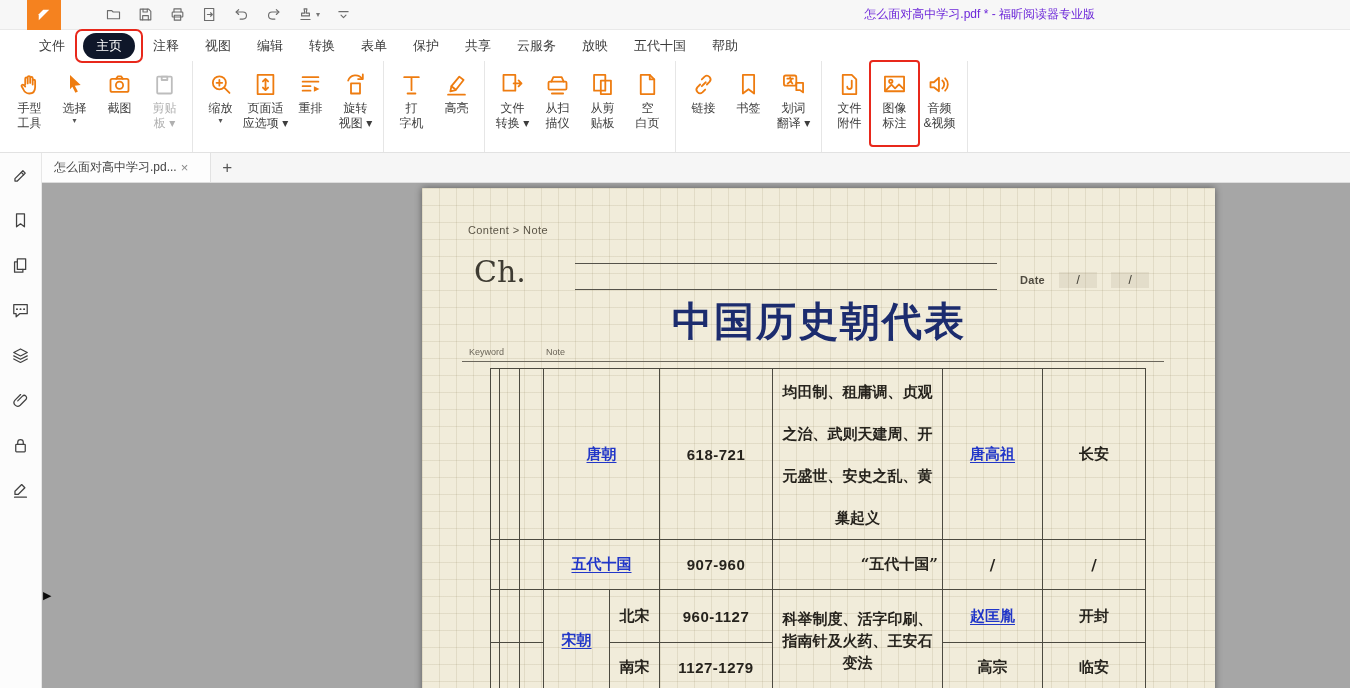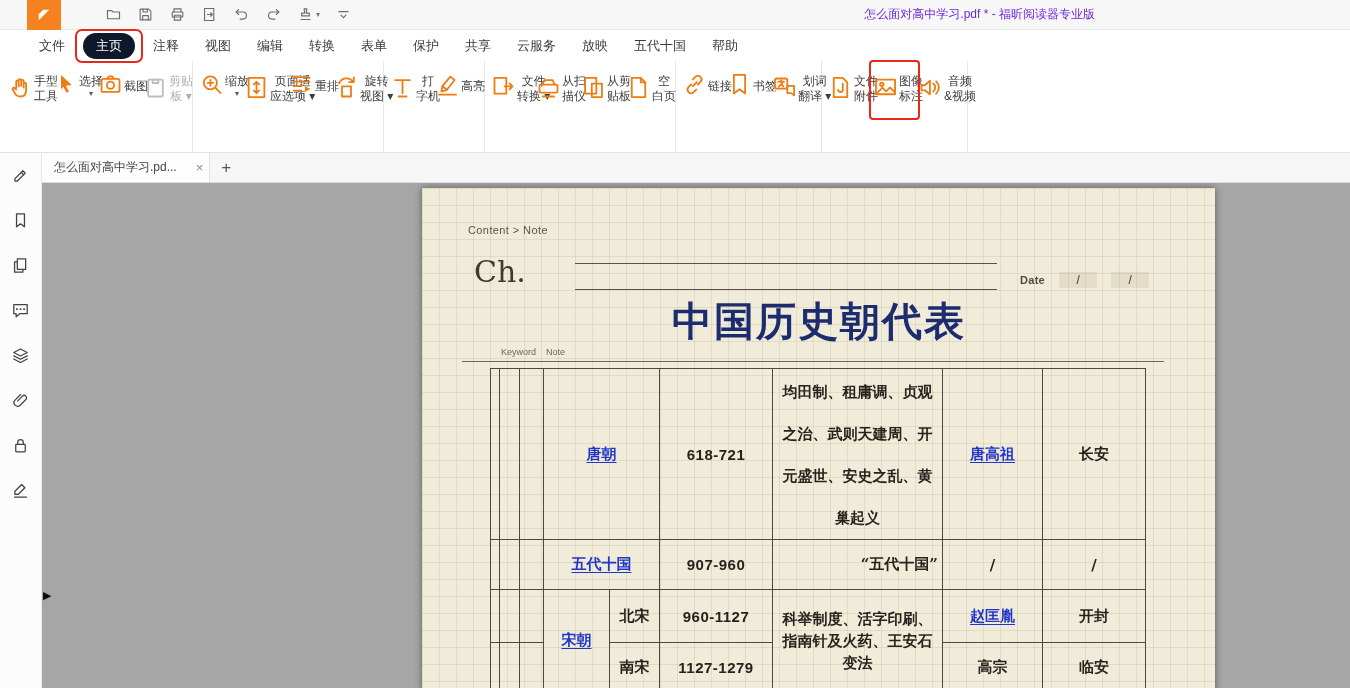--- a/index.html
+++ b/index.html
@@ -21,55 +21,55 @@
   
   .menubar{height:31px;background:#fff;display:flex;align-items:center;padding-left:26px;flex:0 0 31px;}
   .menu-item{position:relative;padding:4px 13px;font-size:13px;color:#3c3c3c;cursor:pointer;white-space:nowrap;}
   .menu-item.active{background:#0f172a;color:#fff;border-radius:13px;margin:12px 5px;}
   .red-box{position:absolute;border:2.5px solid #E8281B;border-radius:7px;pointer-events:none;}
   .menu-red{left:-8px;right:-8px;top:-4px;bottom:-4px;}
 
   
   .ribbon{height:92px;background:#fff;display:flex;align-items:stretch;border-bottom:1px solid #e2e2e2;padding-left:2px;flex:0 0 92px;}
   .rb-group{display:flex;align-items:flex-start;padding:8px 5px 0;border-right:1px solid #e6e6e6;}
-  .rb-btn{position:relative;width:45px;display:flex;flex-direction:row;align-items:center;padding-top:2px;cursor:pointer;color:#EE7C10;}
+  .rb-btn{position:relative;width:45px;display:flex;flex-direction:column;align-items:center;padding-top:2px;cursor:pointer;color:#EE7C10;}
   .rb-ic .ic{width:27px;height:27px;display:block;}
   .rb-label{margin-top:3px;display:flex;flex-direction:column;align-items:center;color:#3d3d3d;font-size:12px;line-height:15px;text-align:center;white-space:nowrap;}
   .rb-line.dd{font-size:8px;line-height:9px;color:#555;}
   .rb-btn.disabled{color:#bdbdbd;cursor:default;}
   .rb-btn.disabled .rb-label{color:#b0b0b0;}
   .ribbon-red{left:-3px;right:-3px;top:-9px;bottom:-16px;border-radius:4px;z-index:4;}
 
   
   .body-row{flex:1;display:flex;min-height:0;}
   .sidebar{width:42px;background:#fcfcfc;border-right:1px solid #e7e7e7;display:flex;flex-direction:column;align-items:center;padding-top:13px;gap:26px;color:#424242;flex:0 0 42px;}
   .sb-btn{cursor:pointer;}
   .sb-ic .ic{width:19px;height:19px;display:block;}
   .main{flex:1;display:flex;flex-direction:column;min-width:0;}
   .tabbar{height:30px;background:#f6f6f6;border-bottom:1px solid #ddd;display:flex;align-items:center;flex:0 0 30px;}
-  .tab{height:100%;display:flex;align-items:center;padding:0 6px 0 12px;background:#fdfdfd;border-right:1px solid #e2e2e2;font-size:12px;color:#444;gap:19px;cursor:pointer;}
+  .tab{height:100%;display:flex;align-items:center;padding:0 22px 0 12px;background:#fdfdfd;border-right:1px solid #e2e2e2;font-size:12px;color:#444;gap:4px;cursor:pointer;}
   .tab-close{color:#8a8a8a;font-size:13px;cursor:pointer;}
   .tab-add{margin-left:11px;font-size:17px;color:#555;cursor:pointer;line-height:1;}
   .doc-area{flex:1;background:#a6a6a6;position:relative;overflow:hidden;}
   .panel-handle{position:absolute;left:1px;top:406px;font-size:11px;color:#0b0b0b;cursor:pointer;z-index:3;}
 
   
   .page{position:absolute;left:380px;top:5px;width:793px;height:640px;background-color:#f1ecda;
         background-image:linear-gradient(rgba(148,133,95,.16) 1px,transparent 1px),linear-gradient(90deg,rgba(148,133,95,.16) 1px,transparent 1px);
         background-size:17px 17px;box-shadow:0 0 7px rgba(0,0,0,.45);}
   .breadcrumb{position:absolute;left:46px;top:36px;font-size:11px;color:#5a5446;letter-spacing:.4px;}
   .ch-label{position:absolute;left:52px;top:66px;font-family:"DejaVu Serif","Liberation Serif",serif;font-size:30px;color:#3e3b32;}
   .hline{position:absolute;left:153px;width:422px;border-top:1.5px solid #55524a;}
   .hline.l1{top:75px;}
   .hline.l2{top:101px;}
   .date-row{position:absolute;left:598px;top:84px;display:flex;align-items:center;font-size:11px;color:#4e4a3f;}
   .date-label{letter-spacing:.3px;font-weight:bold;}
   .slash-cell{width:38px;text-align:center;background:rgba(130,118,88,.12);margin-left:14px;font-size:12px;color:#3a382f;padding:1px 0;}
   .doc-title{position:absolute;left:97px;top:106px;width:600px;text-align:center;font-family:"DejaVu Serif","Liberation Serif",serif;font-weight:bold;font-size:40px;color:#1C2C6E;letter-spacing:2px;}
-  .kw-label{position:absolute;left:47px;top:159px;font-size:9px;color:#6b6558;margin-left:32px;}
+  .kw-label{position:absolute;left:47px;top:159px;font-size:9px;color:#6b6558;}
   .note-label{position:absolute;left:100px;top:159px;font-size:9px;color:#6b6558;padding-left:24px;}
   .kw-line{position:absolute;left:40px;top:173px;width:702px;border-top:1.2px solid #6b675c;}
 
   .note-table{position:absolute;left:68px;top:180px;border-collapse:collapse;table-layout:fixed;font-family:"DejaVu Serif","Liberation Serif",serif;}
   .note-table td{border:1.4px solid #4c4a40;text-align:center;vertical-align:middle;font-size:15px;font-weight:bold;color:#26231d;padding:0 4px;}
   .row-tang td{height:130px;}
   .row-wudai td{height:50px;}
   .row-bsong td{height:53px;}
   .row-nsong td{height:49px;}
   .lnk{color:#2136C8;text-decoration:underline;text-underline-offset:3px;cursor:pointer;}

